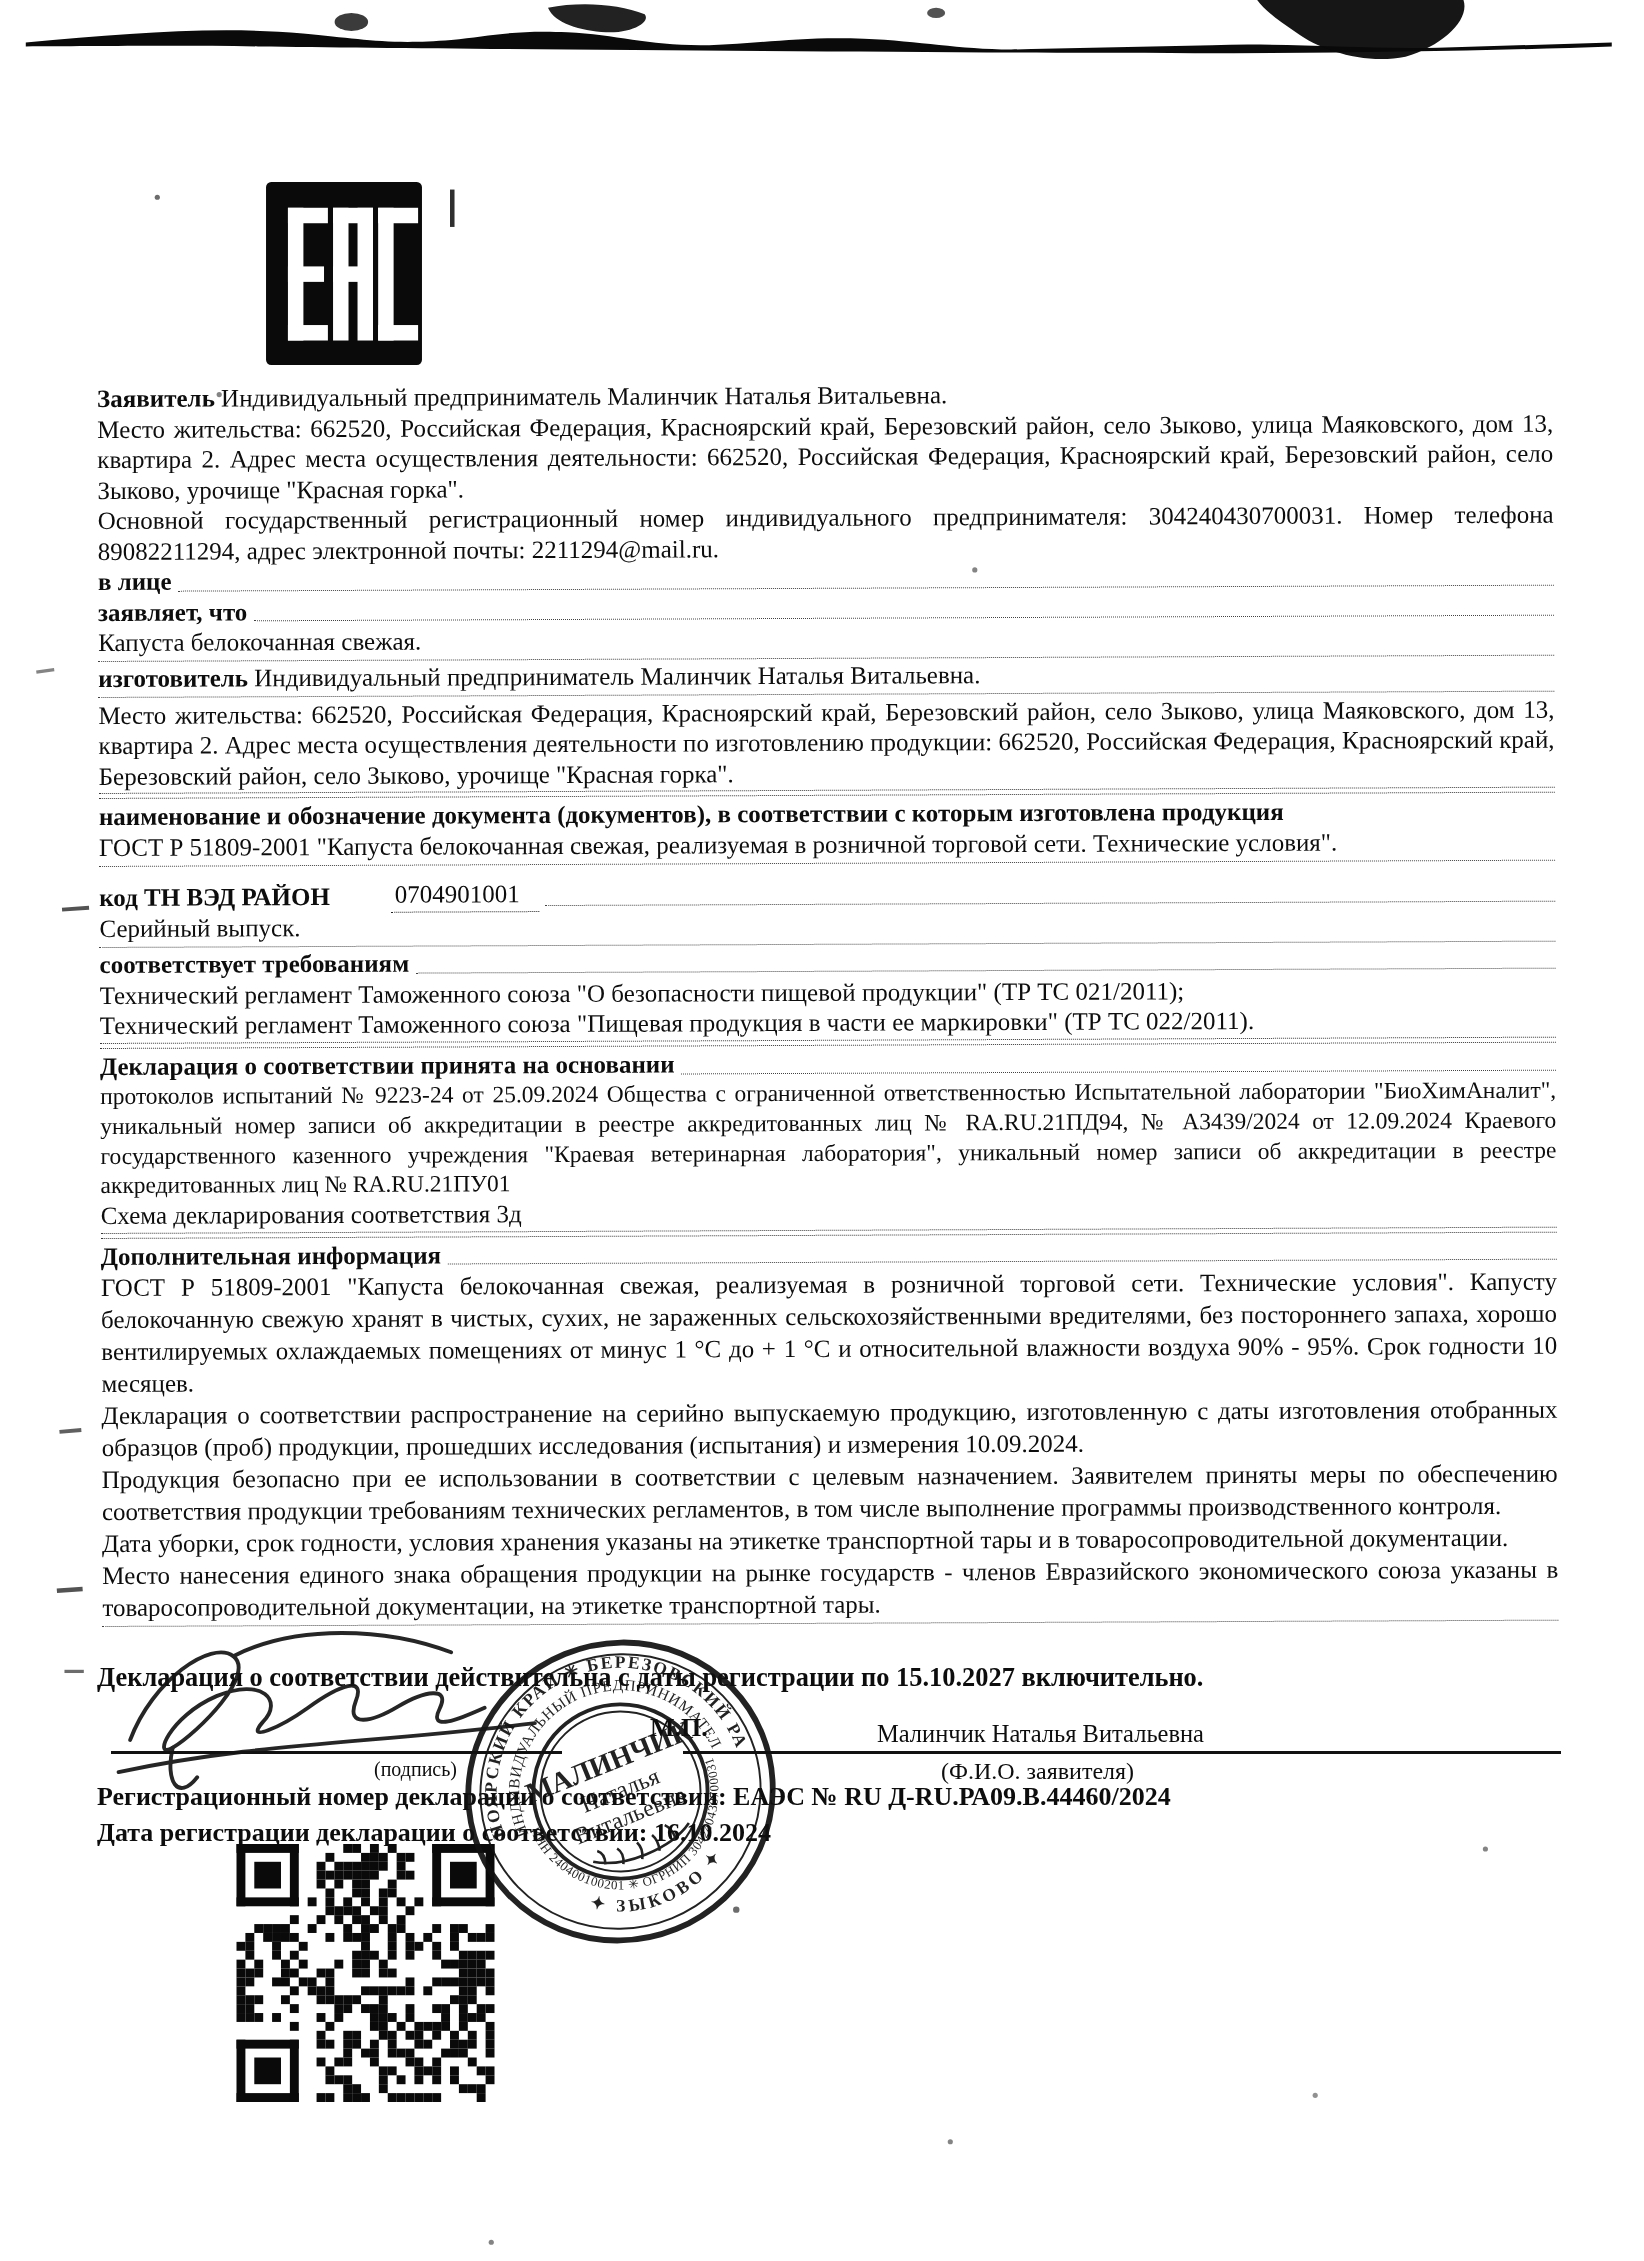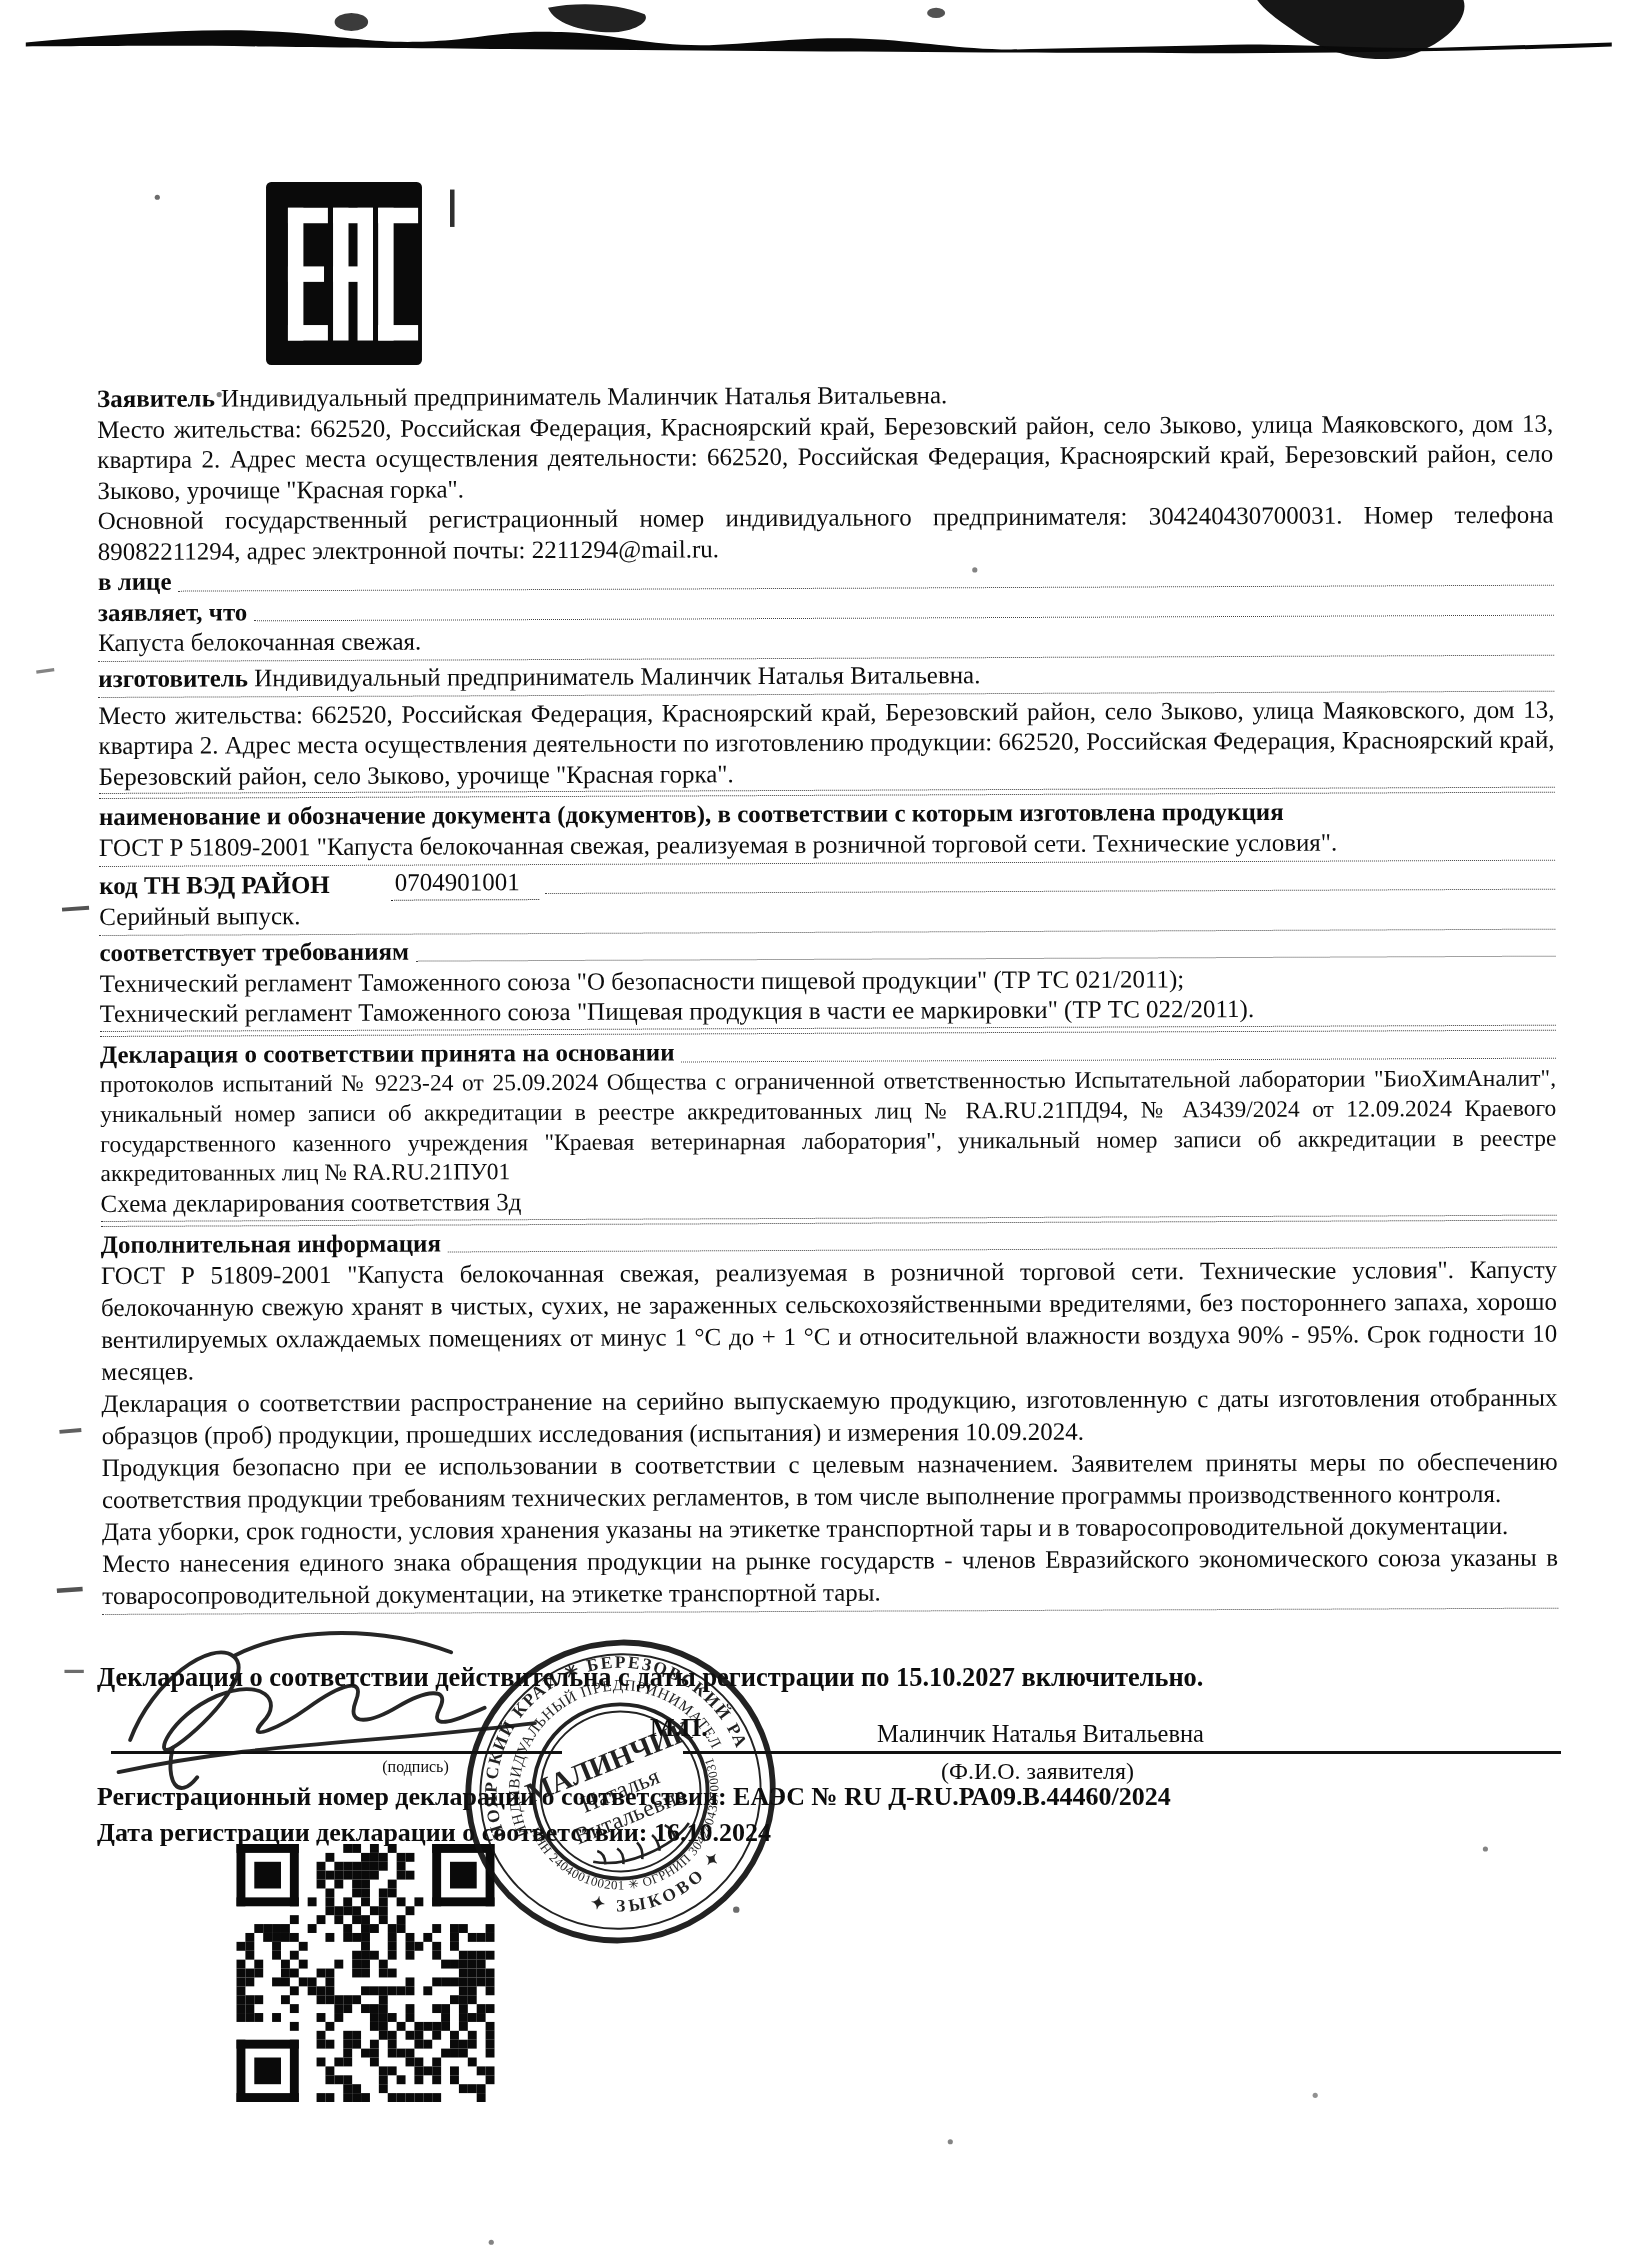--- a/index.html
+++ b/index.html
@@ -15,26 +15,26 @@
   
   #flow { left:97px; top:384px; width:1456px; font-size:25px; line-height:1.22;
           transform:rotate(-0.25deg); transform-origin:0 0; }
   #flow p { text-align:justify; }
   .row { display:flex; align-items:flex-end; }
   .lead { flex:1; border-bottom:1.9px dotted #222; margin:0 0 5.8px 6.4px; opacity:.85; }
   .rule  { border-bottom:1.9px dotted #222; height:2.6px; margin:0.6px 0 2.6px; opacity:.85; }
   .rule2 { border-bottom:1.9px dotted #222; border-top:1.3px dotted #222; height:5.8px; margin:1.3px 0 3.2px; opacity:.9; }
   .small { font-size:23.5px; line-height:1.26; }
   .addinfo { line-height:1.28; }
-  .tnved-val { border-bottom:1.9px dotted #222; padding:0 19.3px 1.3px 3.9px; }
+  .tnved-val { border-bottom:1.9px dotted #222; padding:0 19.3px 1.3px 3.9px;margin-top:12px; }
   
   #validity { left:97px; top:1662px; font-size:26.4px; font-weight:bold; width:1457px; }
   #mp { left:650px; top:1713px; font-size:26px; font-weight:bold; }
   #sig-rule-left { left:111px; top:1751px; width:451px; border-top:3.2px solid #111; }
-  #sig-caption { left:277px; top:1758px; width:277px; text-align:center; font-size:16px; }
+  #sig-caption { left:277px; top:1758px; width:277px; text-align:center; font-size:20px; }
   #fio-name { left:877px; top:1720px; width:619px; text-align:left; font-size:24.5px; }
   #sig-rule-right { left:683px; top:1751px; width:878px; border-top:3.2px solid #111; }
   #fio-caption { left:941px; top:1758px; width:490px; text-align:left; font-size:24px; }
   #reg-number { left:97px; top:1782px; font-size:26px; font-weight:bold; width:1483px; }
   #reg-date { left:97px; top:1818px; font-size:26px; font-weight:bold; }
   #qr { left:236px; top:1844px; width:259px; height:258px; }
   #stamp { left:427px; top:1598px; width:387px; height:387px; opacity:.92; }
   #signature { left:90px; top:1593px; width:516px; height:232px; }
   #scan-artifacts { left:0; top:0; width:1644px; height:2261px; pointer-events:none; }
   svg text { font-family:"Liberation Serif", serif; }

